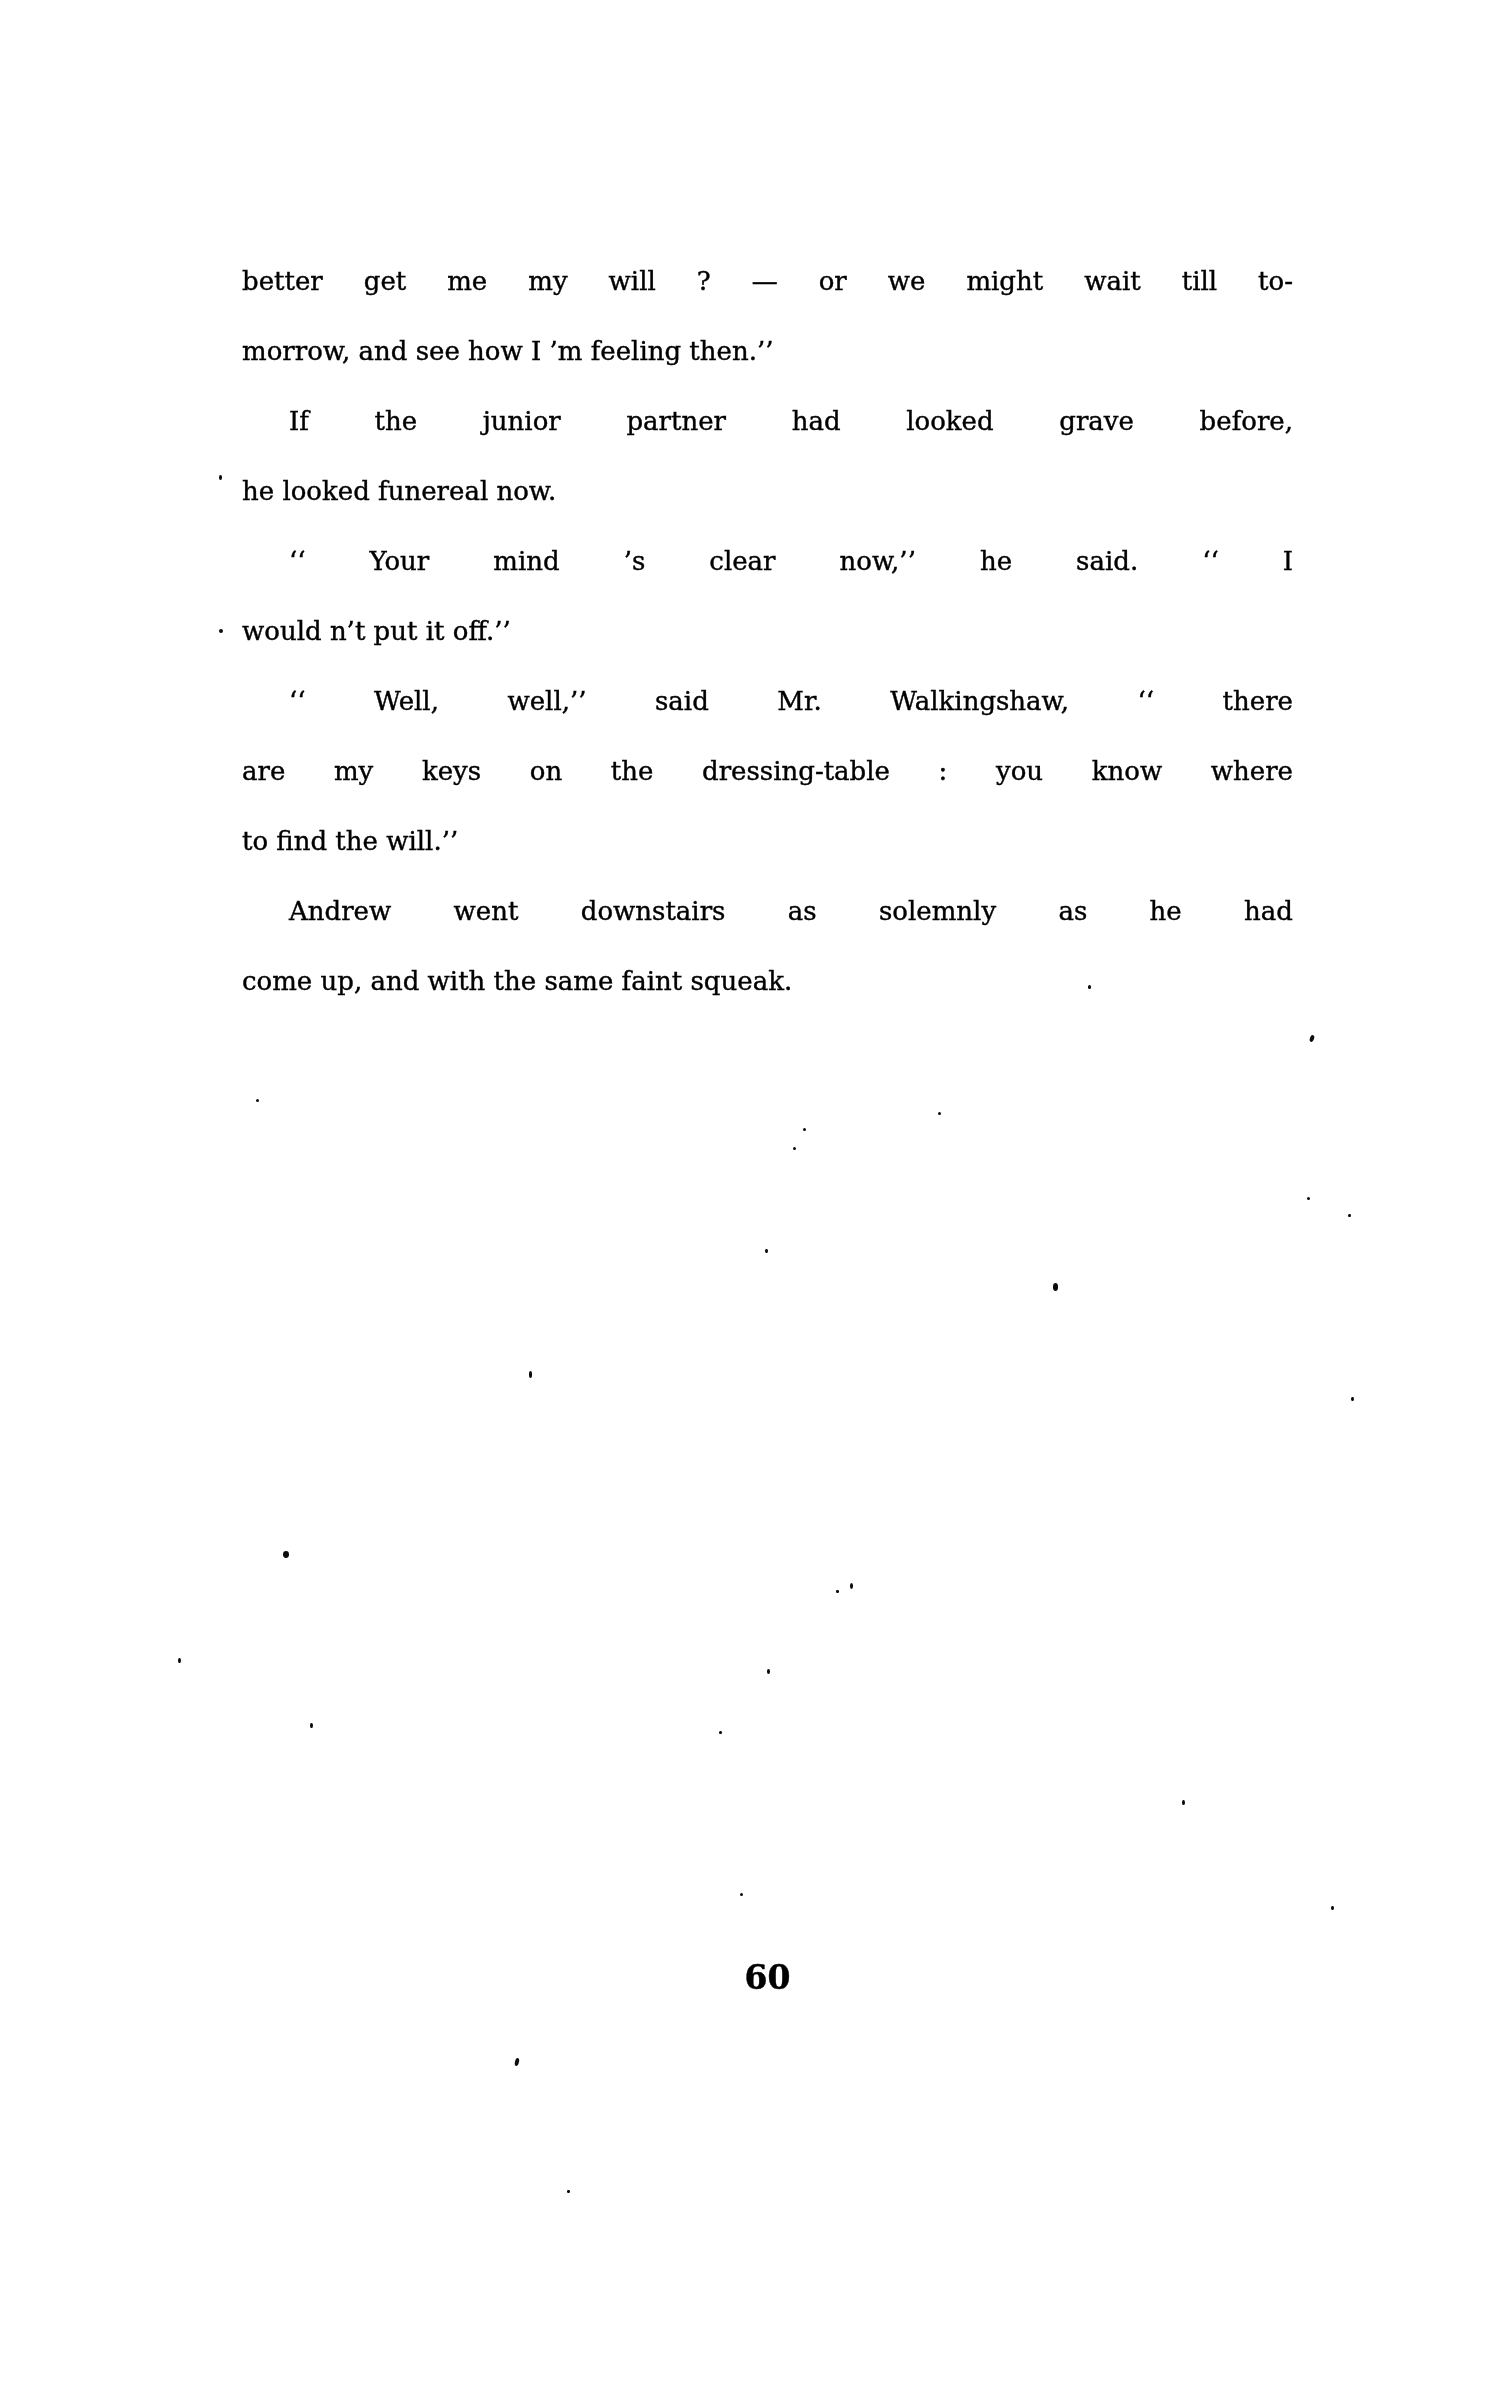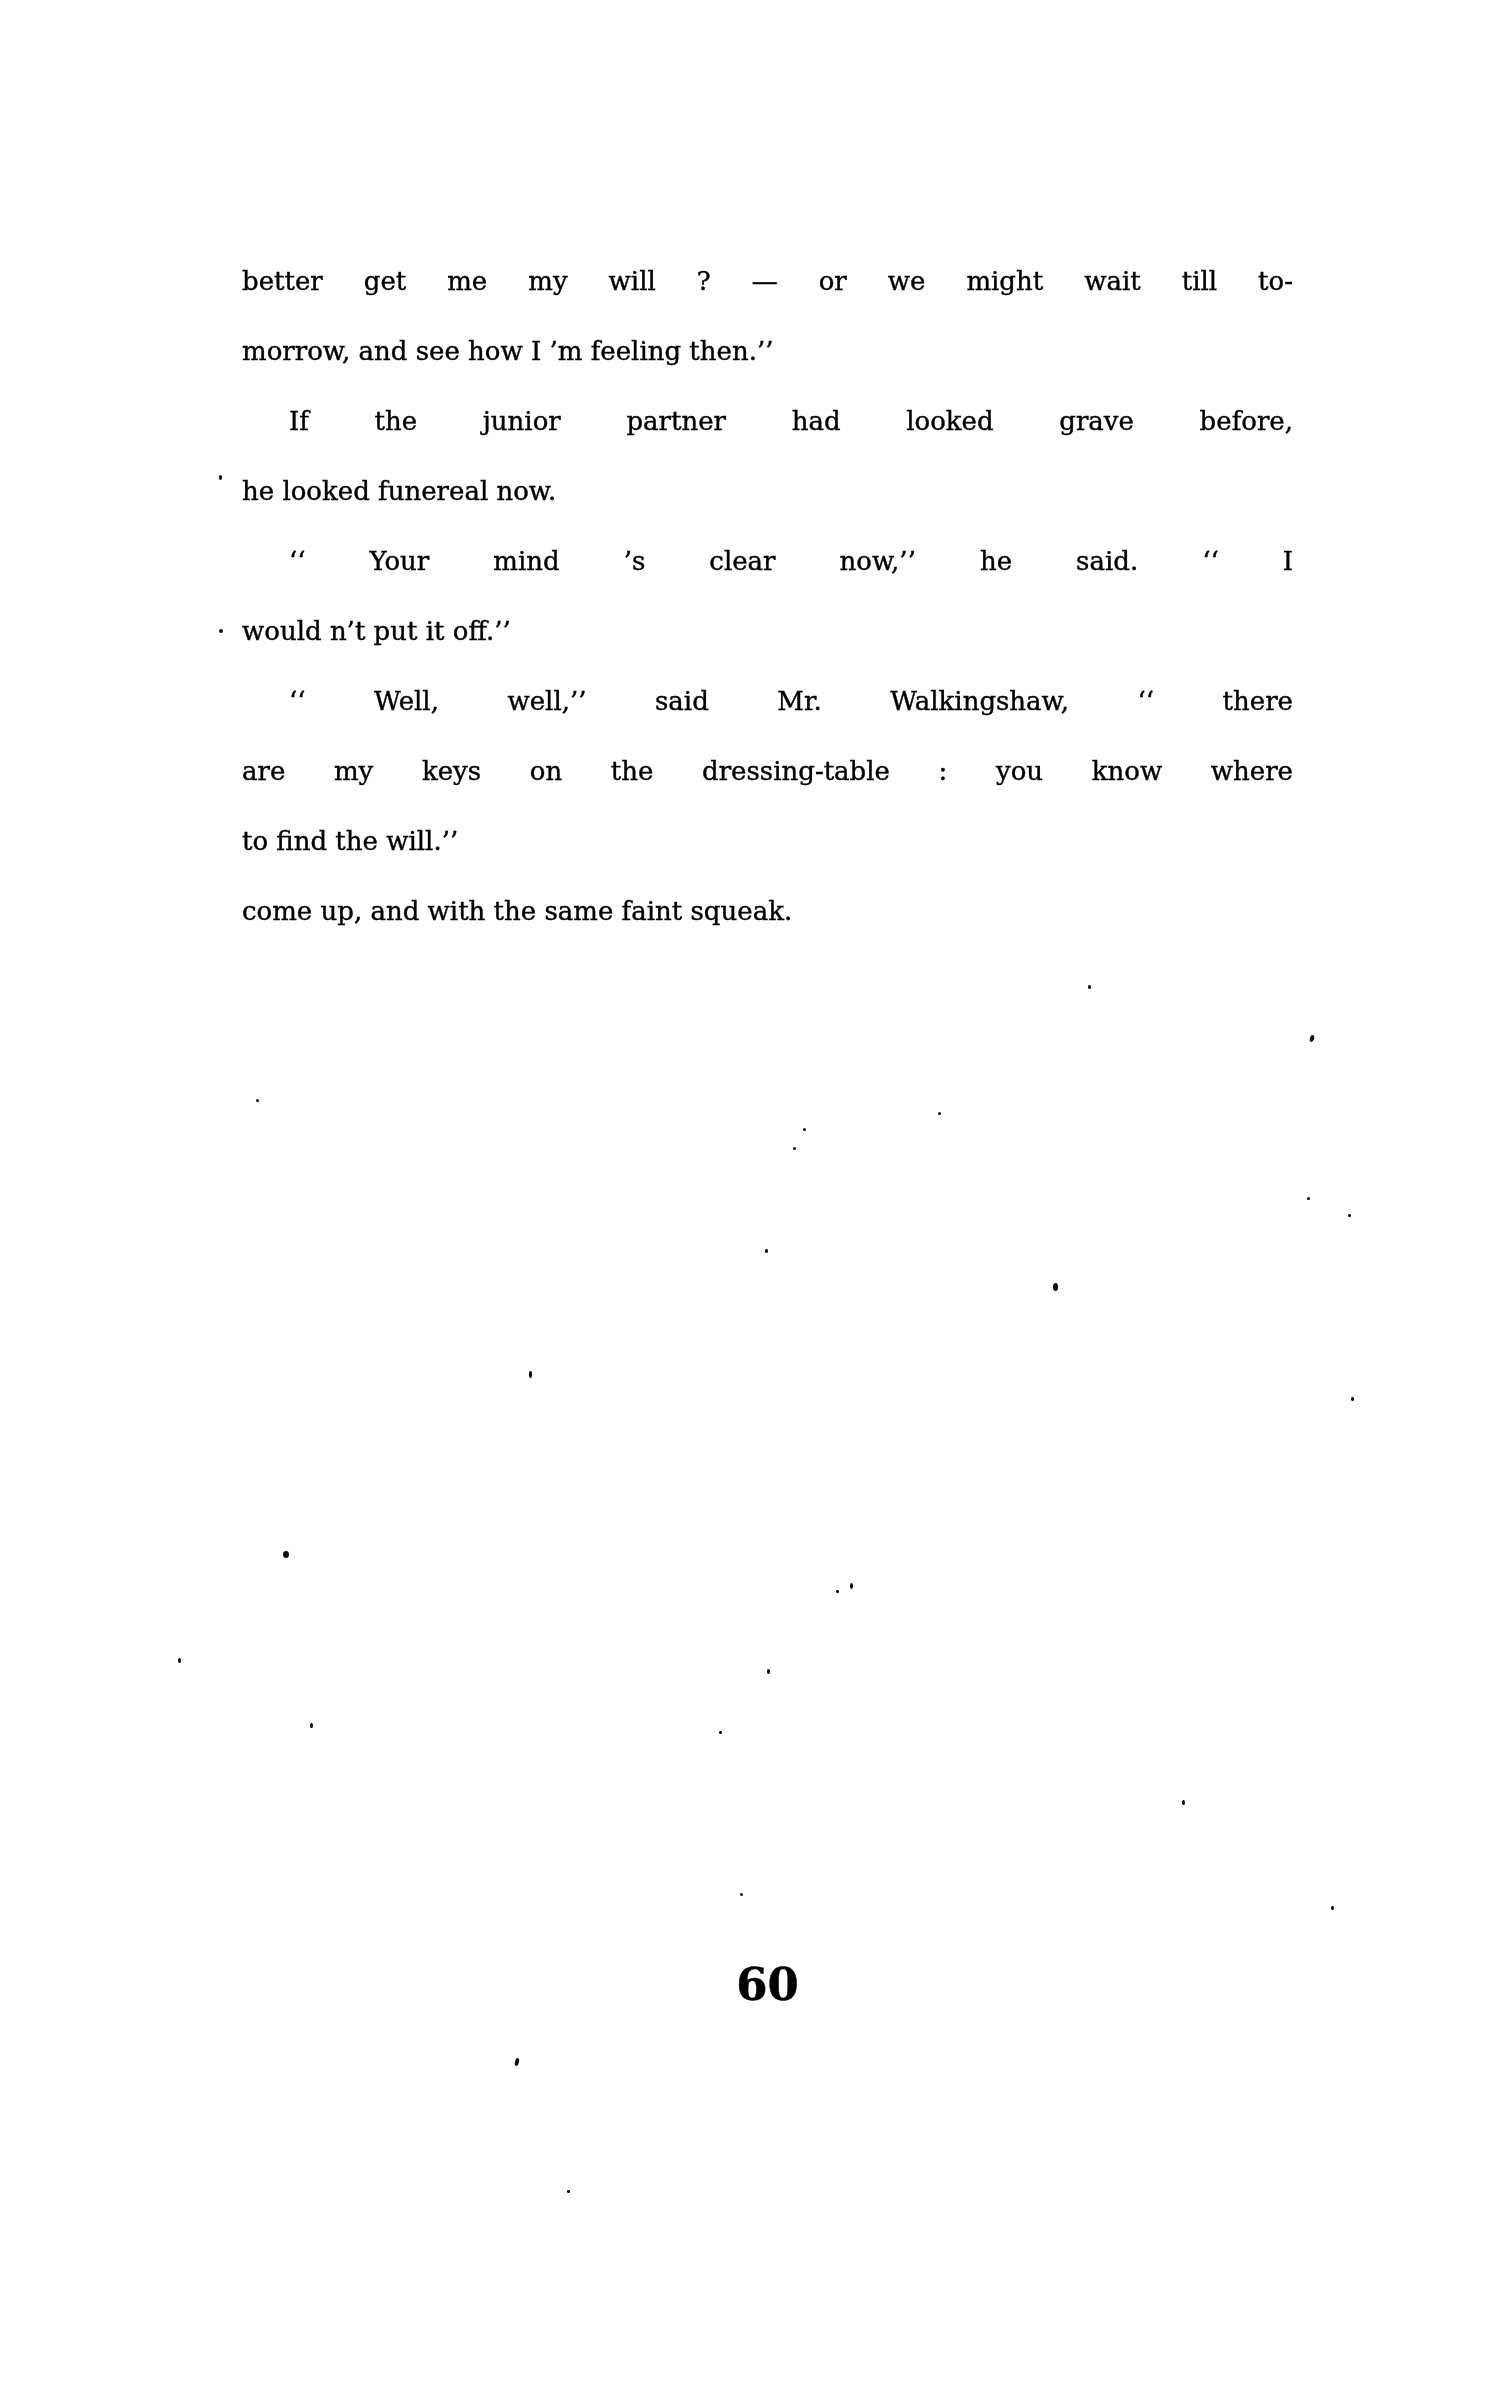--- a/index.html
+++ b/index.html
@@ -40,21 +40,21 @@
   }
   .line { width: 100%; }
   .j { text-align: justify; text-align-last: justify; }
   .ind { text-indent: 47px; }
   .folio {
     position: absolute;
     top: 1958px;
     left: 242px;
     width: 1051px;
     text-align: center;
-    font-size: 45px;
+    font-size: 33px;
     font-weight: bold;
     -webkit-text-stroke: 0.4px #000;
   }
   .speck {
     position: absolute;
     background: #0c0c0c;
     border-radius: 50%;
   }
 </style>
 </head>
@@ -66,20 +66,21 @@
   <div class="text-block">
     <div class="line j">better get me my will ? — or we might wait till to-</div>
     <div class="line">morrow, and see how I ’m feeling then.’’</div>
     <div class="line j ind">If the junior partner had looked grave before,</div>
     <div class="line">he looked funereal now.</div>
     <div class="line j ind">‘‘ Your mind ’s clear now,’’ he said. ‘‘ I</div>
     <div class="line">would n’t put it off.’’</div>
     <div class="line j ind">‘‘ Well, well,’’ said Mr. Walkingshaw, ‘‘ there</div>
     <div class="line j">are my keys on the dressing-table : you know where</div>
     <div class="line">to find the will.’’</div>
+    <div class="line j ind">Andrew went downstairs as solemnly as he had</div>
     <div class="line">come up, and with the same faint squeak.</div>
   </div>
 
   <div class="folio">60</div>
 
   <div class="speck" style="left:219px;top:475px;width:3.4px;height:5.1px;"></div>
   <div class="speck" style="left:219px;top:629px;width:4.2px;height:4.2px;"></div>
   <div class="speck" style="left:1088px;top:985px;width:3.4px;height:4.2px;"></div>
   <div class="speck" style="left:1310px;top:1035px;width:4.2px;height:6.8px;transform:rotate(20deg);"></div>
   <div class="speck" style="left:256px;top:1099px;width:3.4px;height:3.4px;"></div>

